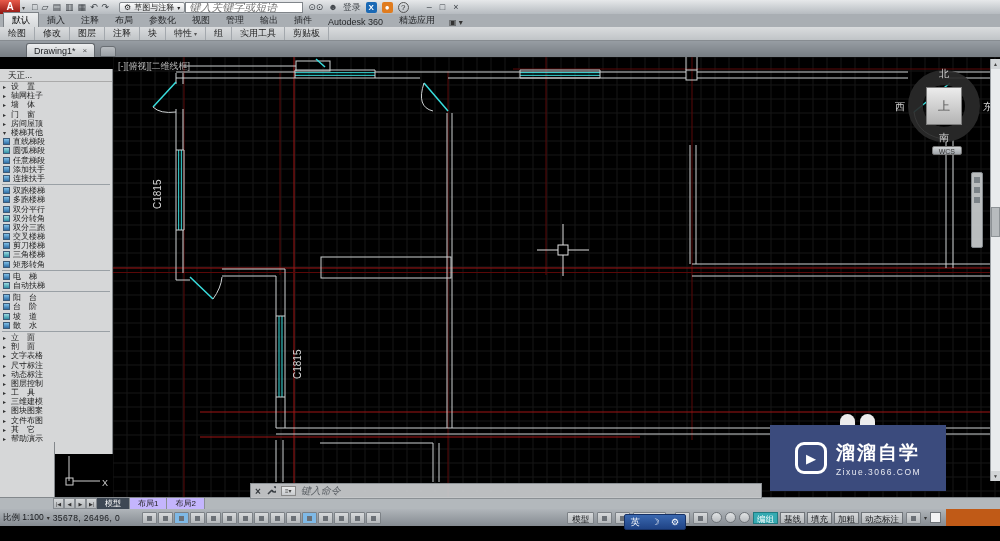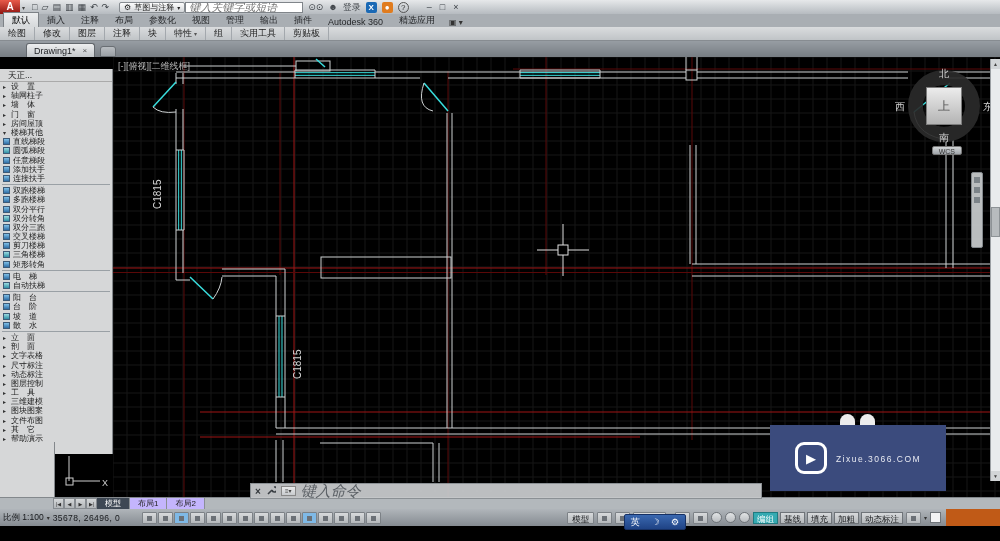--- a/index.html
+++ b/index.html
@@ -114,21 +114,21 @@
   .wm-l2 { color:#e8eaf2; font-size:8.5px; letter-spacing:1.5px; margin-top:1px;text-align:center; }
   .wm-bumps { position:absolute; left:727px; top:357px; display:flex; gap:5px; z-index:6; }
   .wm-bumps i { width:15px; height:12px; background:#ededed; border-radius:8px 8px 0 0; }
 
   .cmdbar { position:absolute; left:250px; top:426px; width:512px; height:16px;
     background:rgba(200,202,204,.94); border:1px solid #8b9094; z-index:8;
     display:flex; align-items:center; gap:5px; padding:0 4px; }
   .cmd-x { color:#33373b; font-size:10px; font-weight:bold; }
   .cmd-prompt-ic { width:15px; height:10px; background:linear-gradient(#e9eaeb,#c8cbce);
     border:1px solid #888; font-size:6px; color:#444; text-align:center; line-height:9px; }
-  .cmd-text { font-size:15px; font-style:italic; color:#5c6166; }
+  .cmd-text { font-size:10px; font-style:italic; color:#5c6166; }
 
   .imebar { position:absolute; left:624px; top:514px; width:62px; height:16px; z-index:9;
     background:linear-gradient(#3a68b0,#1f4385); border:1px solid #163064; border-radius:2px;
     display:flex; align-items:center; justify-content:space-around; color:#fff; font-size:9px; }
 
   
   .tabrow { height:12px; background:#b3b8bc; border-top:1px solid #83888c;
     display:flex; align-items:stretch; font-size:8px; }
   .tr-spacer { width:53px; }
   .tnav { width:11px; background:linear-gradient(#d4d7d9,#b2b6b9); border:1px solid #868b90;
@@ -621,20 +621,21 @@
         <div class="vs-btn vs-down">▼</div>
       </div>
 
       <div class="wm-bumps">
           <i></i>
           <i></i>
         </div>
       <div class="watermark">
         <div class="wm-logo">▶</div>
         <div>
+          <div class="wm-l1">溜溜自学</div>
           <div class="wm-l2">Zixue.3066.COM</div>
         </div>
       </div>
     </div>
 
     <div class="cmdbar">
       <span class="cmd-x">×</span>
       <svg width="10" height="10">
         <path d="M2 8 L6 4 M6 4 a2.5 2.5 0 1 0 2-3" stroke="#3a3f44" stroke-width="1.6" fill="none"></path>
       </svg>

